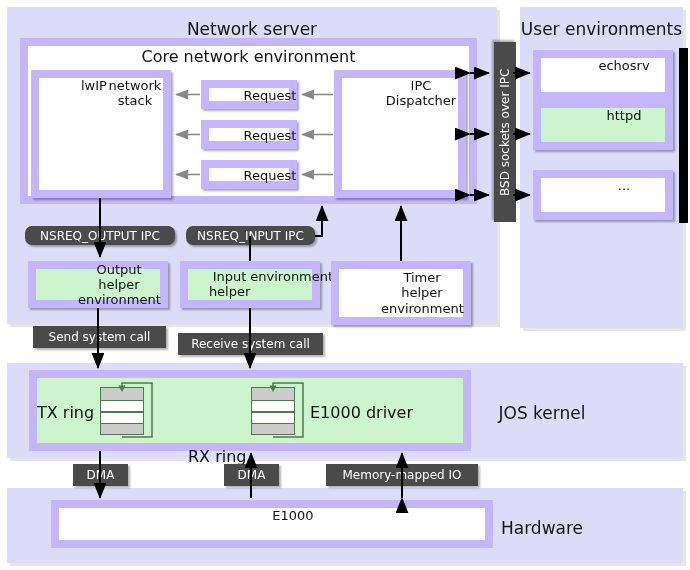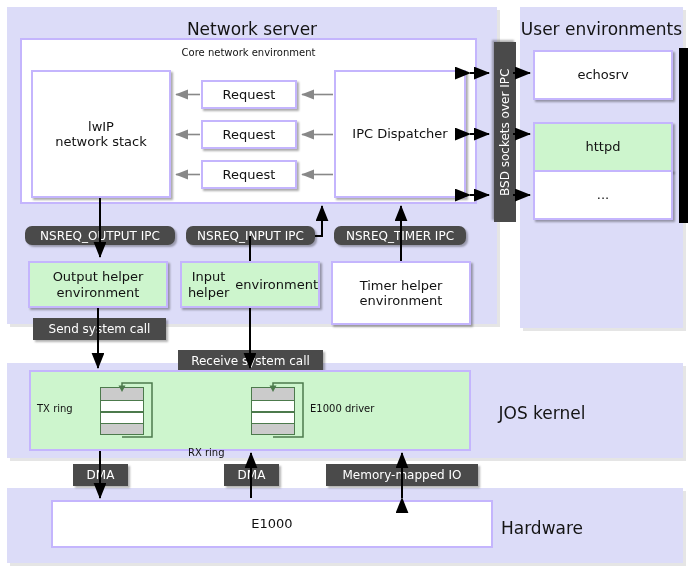--- a/index.html
+++ b/index.html
@@ -16,34 +16,35 @@
     position:absolute;background:#dcdcf8;
     box-shadow:3px 3px 0 rgba(0,0,0,0.10);
   }
   .panel-title{
     position:absolute;width:100%;text-align:center;
     font-size:17px;color:#141414;
   }
 
   
   .box{
-    position:absolute;background:#ffffff;border:2px solid #c4b5fd;
+    position:absolute;background:#ffffff;border:8px solid #c4b5fd;
     box-sizing:border-box;
-    display:flex;align-items:center;justify-content:center;
+    display:flex;align-items:flex-start;justify-content:center;
     text-align:center;font-size:13px;color:#111;line-height:1.18;
     box-shadow:3px 3px 2px rgba(0,0,0,0.38);
+    padding-left:42px;
   }
   .box.green{background:#cdf5cd;}
   .box.noshadow{box-shadow:none;}
   .box.lightshadow{box-shadow:2px 2px 2px rgba(0,0,0,0.33);}
 
   
   .cap{
     position:absolute;left:0;width:100%;text-align:center;
-    font-size:10px;color:#111;
+    font-size:16px;color:#111;
   }
 
   
   .tag{
     position:absolute;background:#4a4a4a;color:#ffffff;
     font-size:12px;line-height:1;
     display:flex;align-items:center;justify-content:center;
     box-sizing:border-box;
     box-shadow:2px 2px 2px rgba(0,0,0,0.30);
     white-space:nowrap;
@@ -87,21 +88,21 @@
   </div>
 
   <div class="panel" style="left:7px;top:488px;width:676px;height:75px;">
     <div class="panel-title" style="top:30px;left:400px;width:270px;">Hardware</div>
   </div>
 
   <div class="box noshadow" style="left:20px;top:38px;width:457px;height:166px;display:block;">
   </div>
   <div class="cap" style="left:20px;top:47px;width:457px;">Core network environment</div>
 
-  <div class="box lightshadow" style="left:31px;top:70px;width:140px;height:128px;flex-direction:column;">
+  <div class="box lightshadow" style="left:31px;top:70px;width:140px;height:128px;">
     <span>lwIP</span>
     <span>network stack</span>
   </div>
 
   <div class="box lightshadow" style="left:201px;top:80px;width:96px;height:29px;">
     <span>Request</span>
   </div>
   <div class="box lightshadow" style="left:201px;top:120px;width:96px;height:29px;">
     <span>Request</span>
   </div>
@@ -115,54 +116,51 @@
 
   <div class="tag vert" style="left:494px;top:42px;width:22px;height:180px;">
     <span>BSD sockets over IPC</span>
   </div>
 
   <div class="blackbar" style="left:679px;top:48px;width:9px;height:175px;"></div>
 
   <div class="box lightshadow" style="left:533px;top:50px;width:140px;height:50px;">
     <span>echosrv</span>
   </div>
-  <div class="box green lightshadow" style="left:533px;top:122px;width:140px;height:50px;">
+  <div class="box green lightshadow" style="left:533px;top:100px;width:140px;height:50px;">
     <span>httpd</span>
   </div>
   <div class="box lightshadow" style="left:533px;top:170px;width:140px;height:50px;">
     <span>...</span>
   </div>
 
   <div class="tag round" style="left:25px;top:226px;width:150px;height:19px;">
     <span>NSREQ_OUTPUT IPC</span>
   </div>
   <div class="tag round" style="left:186px;top:226px;width:129px;height:19px;">
     <span>NSREQ_INPUT IPC</span>
-  </div>
-  <div class="tag round" style="left:334px;top:226px;width:132px;height:19px;">
-    <span>NSREQ_TIMER IPC</span>
   </div>
 
   <div class="box green lightshadow" style="left:28px;top:261px;width:140px;height:47px;flex-direction:column;">
     <span>Output helper</span>
     <span>environment</span>
   </div>
   <div class="box green lightshadow" style="left:180px;top:261px;width:140px;height:47px;flex-direction:row;">
     <span>Input helper</span>
     <span>environment</span>
   </div>
   <div class="box lightshadow" style="left:331px;top:261px;width:140px;height:64px;flex-direction:column;">
     <span>Timer helper</span>
     <span>environment</span>
   </div>
 
-  <div class="tag" style="left:33px;top:318px;width:133px;height:22px;">
+  <div class="tag" style="left:33px;top:326px;width:133px;height:22px;">
     <span>Send system call</span>
   </div>
-  <div class="tag" style="left:178px;top:333px;width:145px;height:22px;margin-top:17px;">
+  <div class="tag" style="left:178px;top:333px;width:145px;height:22px;">
     <span>Receive system call</span>
   </div>
 
   <div class="box green noshadow" style="left:29px;top:370px;width:442px;height:81px;display:block;">
   </div>
   <div class="cap" style="left:37px;top:403px;width:70px;text-align:left;">TX ring</div>
   <div class="cap" style="left:188px;top:403px;width:70px;text-align:left;margin-top:44px;">RX ring</div>
   <div class="cap" style="left:310px;top:403px;width:150px;text-align:left;">E1000 driver</div>
 
   <div class="ring" style="left:100px;top:384px;width:56px;height:56px;">

